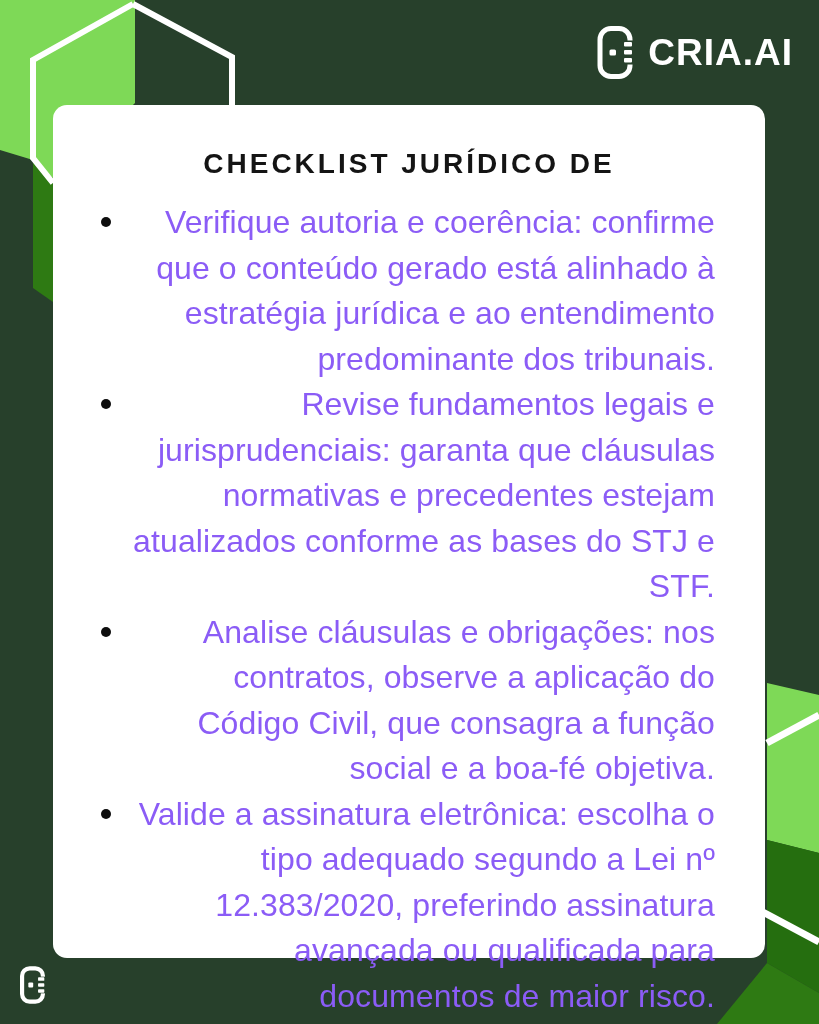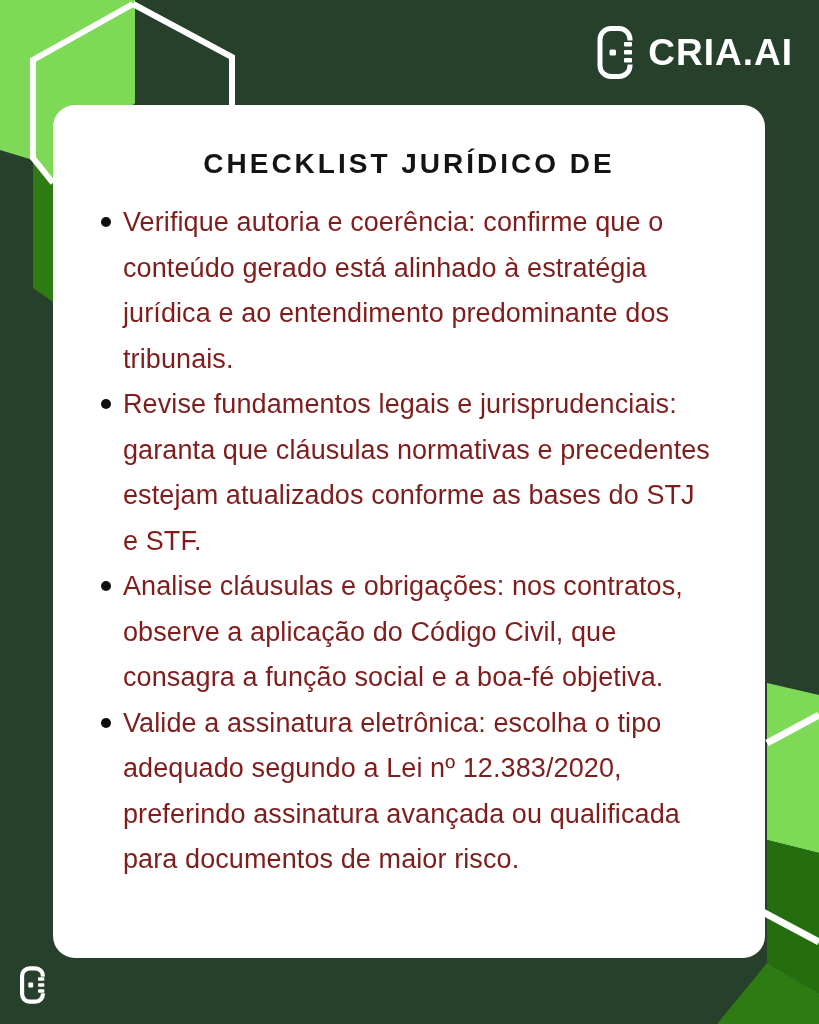--- a/index.html
+++ b/index.html
@@ -9,45 +9,46 @@
     background:#27402b;
     overflow:hidden;
     font-family:"Liberation Sans", sans-serif;
   }
   .deco{position:absolute;left:0;top:0;width:819px;height:1024px;display:block;}
   .card{
     position:absolute;
     left:53px;top:105px;
     width:712px;height:853px;
     background:#ffffff;
-    border-radius:22px;
+    border-radius:14px;
     box-sizing:border-box;
     padding:28px 26px 0 0;
   }
   .card-title{
     margin-top:8px;
     text-align:center;
     font-weight:bold;
     font-size:28px;
     line-height:45px;
     letter-spacing:3px;
     color:#141414;
     padding-left:26px;
   }
   .checklist{
     list-style:none;
     margin:14px 0 0 0;
     padding:0 24px 0 70px;
   }
   .checklist li{
     position:relative;
-    font-size:27px;
+    font-size:32px;
     line-height:45.5px;
-    color:#7f1d1d;
+    color:#8b5cf6;
     letter-spacing:0.1px;
+    text-align:right;
   }
   .checklist li .dot{
     position:absolute;
     left:-22px;top:17px;
     width:10px;height:10px;
     border-radius:50%;
     background:#0d0d0d;
   }
   .logo{
     position:absolute;

